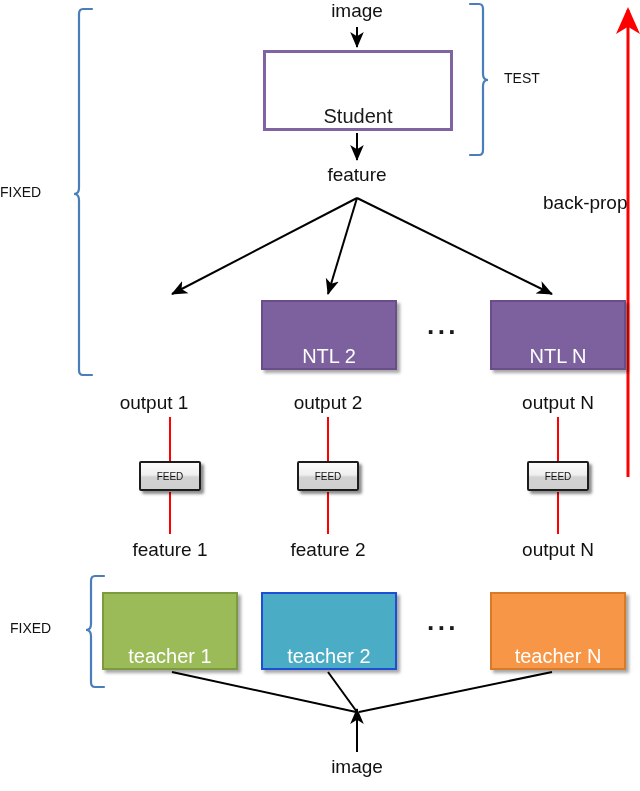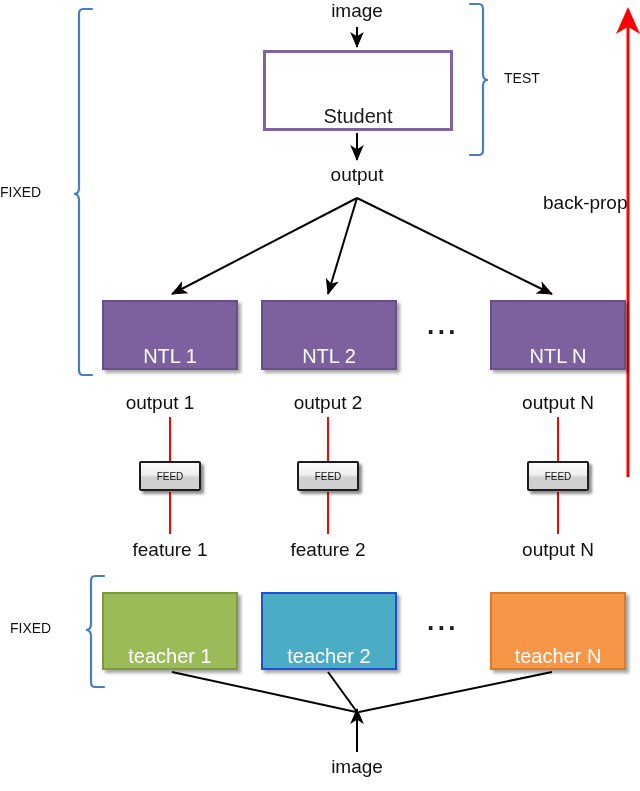--- a/index.html
+++ b/index.html
@@ -151,46 +151,43 @@
 
   <div class="redline" style="left:169px; top:417px; height:44px;"></div>
   <div class="redline" style="left:169px; top:492px; height:42px;"></div>
   <div class="redline" style="left:327px; top:417px; height:44px;"></div>
   <div class="redline" style="left:327px; top:492px; height:42px;"></div>
   <div class="redline" style="left:557px; top:417px; height:44px;"></div>
   <div class="redline" style="left:557px; top:492px; height:42px;"></div>
 
   <div class="lbl c" style="left:357px; top:0px;">image</div>
 
-  <div class="lbl c" style="left:357px; top:164px;">output</div>
+  <div class="lbl c" style="left:357px; top:164px;">feature</div>
 
   <div class="lbl c" style="left:357px; top:756px;">image</div>
 
   <div class="lbl" style="left:543px; top:192px;">back-prop</div>
 
   <div class="bracket-label" style="left:0px; top:184px;">FIXED</div>
   <div class="bracket-label" style="left:504px; top:70px;">TEST</div>
   <div class="bracket-label" style="left:10px; top:620px;">FIXED</div>
 
   <div class="box student" style="left:263px; top:50px; width:190px; height:81px;">
     <span>Student</span>
   </div>
 
-  <div class="box ntl" style="left:102px; top:300px; width:136px; height:70px;">
-    <span>NTL 1</span>
-  </div>
   <div class="box ntl" style="left:261px; top:300px; width:136px; height:70px;">
     <span>NTL 2</span>
   </div>
   <div class="box ntl" style="left:490px; top:300px; width:136px; height:70px;">
     <span>NTL N</span>
   </div>
   <div class="ellipsis" style="left:427px; top:317px;">···</div>
 
-  <div class="lbl c" style="left:160px; top:392px;">output 1</div>
+  <div class="lbl c" style="left:154px; top:392px;">output 1</div>
   <div class="lbl c" style="left:328px; top:392px;">output 2</div>
   <div class="lbl c" style="left:558px; top:392px;">output N</div>
 
   <div class="feed-btn" style="left:139px; top:461px;">
     <span>FEED</span>
   </div>
   <div class="feed-btn" style="left:297px; top:461px;">
     <span>FEED</span>
   </div>
   <div class="feed-btn" style="left:527px; top:461px;">

